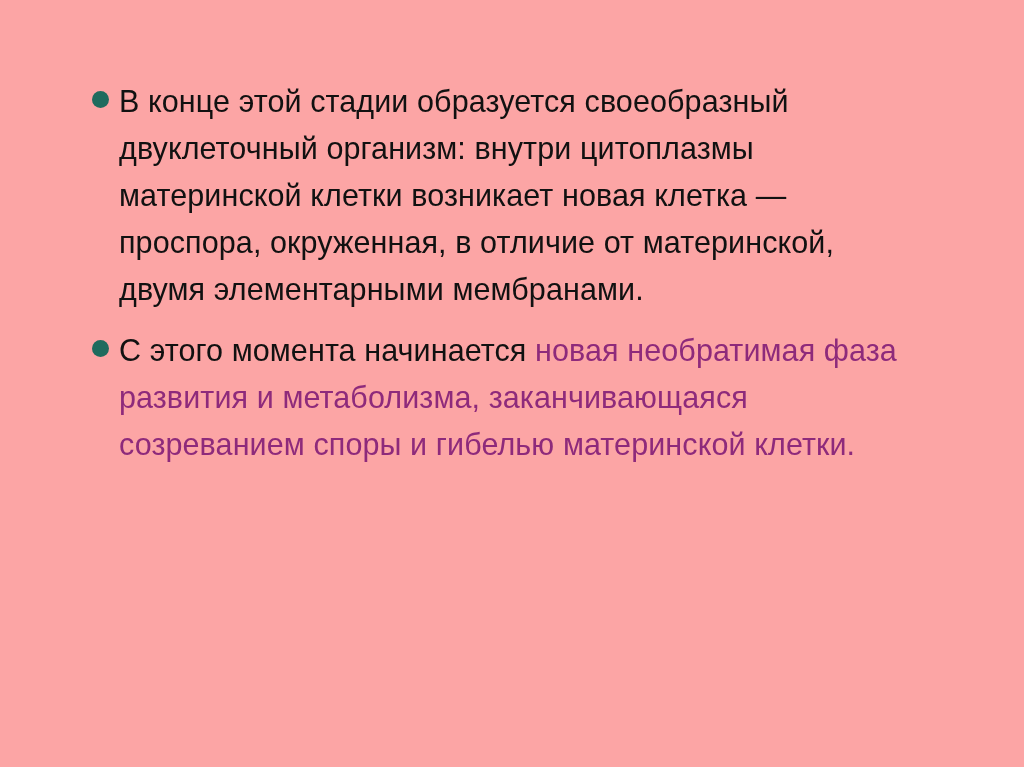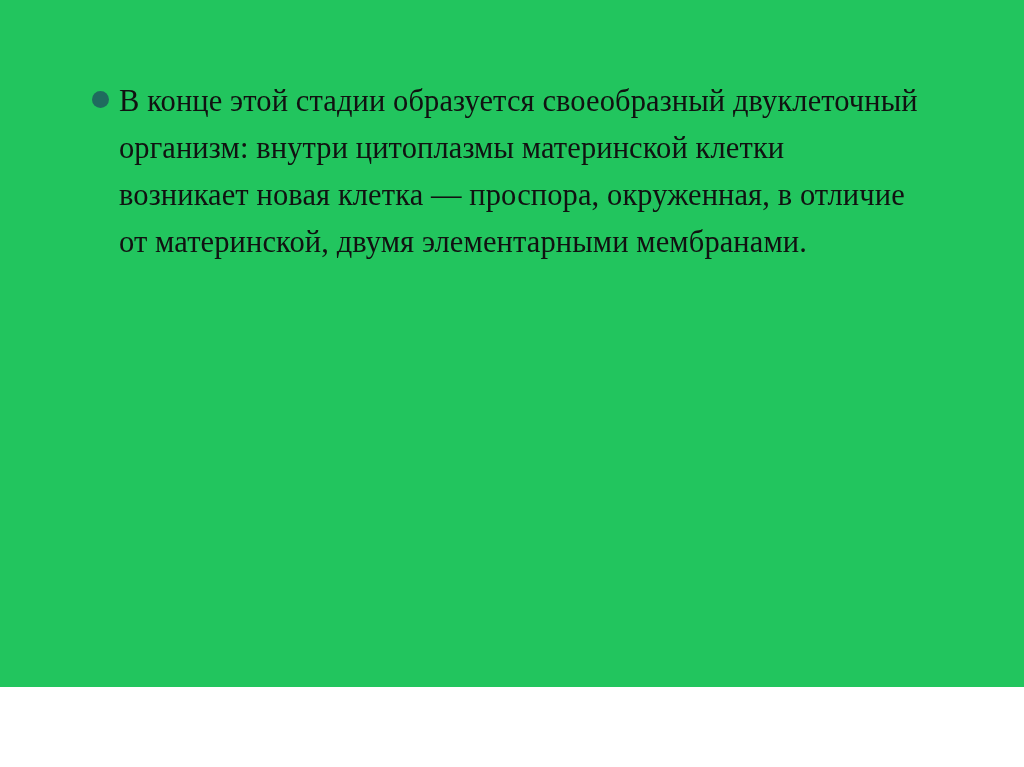--- a/index.html
+++ b/index.html
@@ -9,24 +9,23 @@
   body {
     width: 1024px;
     height: 767px;
     background: #ffffff;
     font-family: "Liberation Sans", sans-serif;
     overflow: hidden;
   }
   .slide {
     position: relative;
     width: 1024px;
-    height: 687px;
-    background: #22c55e;
+    height: 767px;
+    background: #fca5a5;
     box-sizing: border-box;
-    font-family: Liberation Serif, serif;
   }
   .content {
     position: absolute;
     left: 92px;
     top: 78px;
     width: 860px;
   }
   .bullet-item {
     display: flex;
     align-items: flex-start;
@@ -64,15 +63,21 @@
 <div class="slide">
   <div class="content">
 
     <div class="bullet-item">
       <span class="bullet-marker"></span>
       <div class="bullet-text dark">
         <span class="plain">В конце этой стадии образуется своеобразный двуклеточный организм: внутри цитоплазмы материнской клетки возникает новая клетка — проспора, окруженная, в отличие от материнской, двумя элементарными мембранами.</span>
       </div>
     </div>
 
+    <div class="bullet-item">
+      <span class="bullet-marker"></span>
+      <div class="bullet-text">
+        <span class="plain">С этого момента начинается </span><span class="emph">новая необратимая фаза развития и метаболизма, заканчивающаяся созреванием споры и гибелью материнской клетки.</span>
+      </div>
+    </div>
 
   </div>
 </div>
 
 </body></html>

